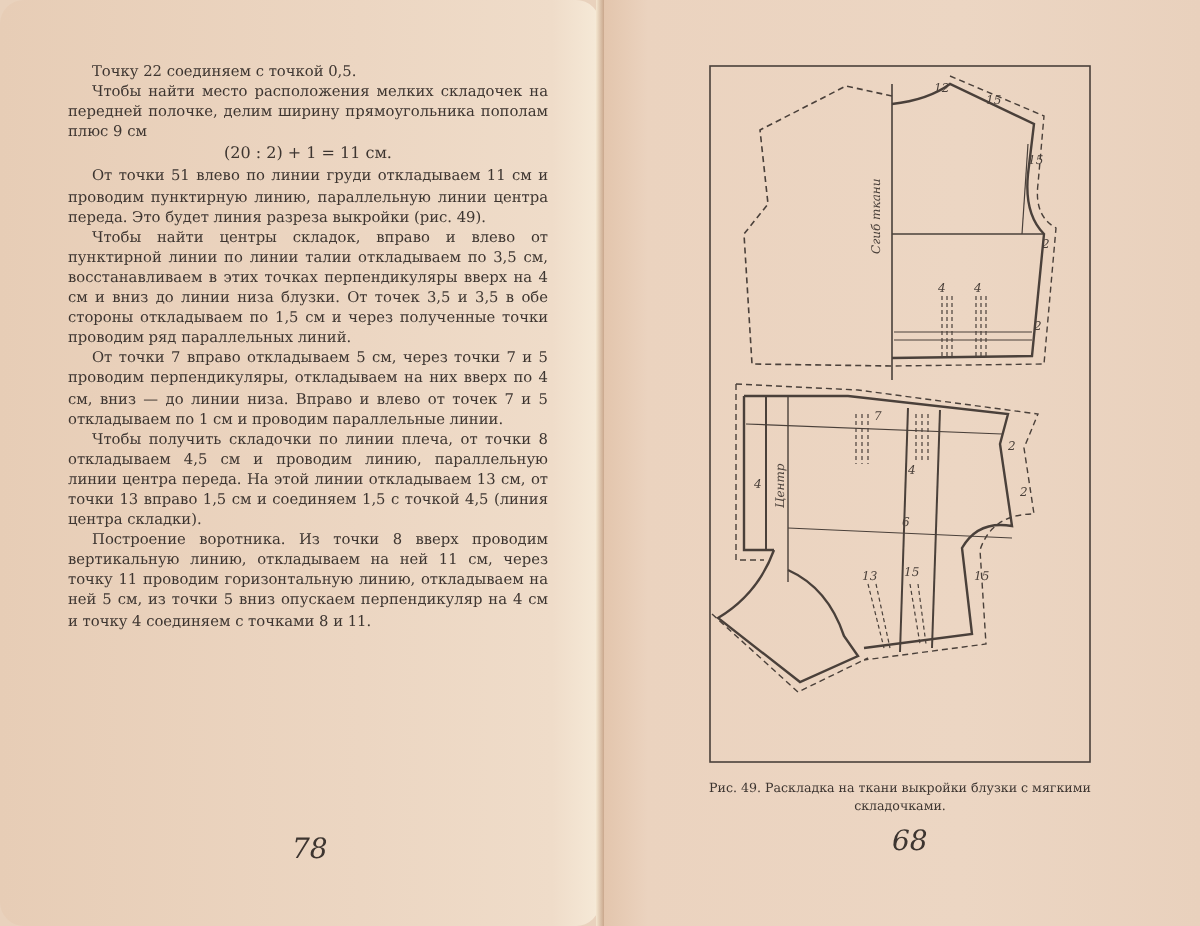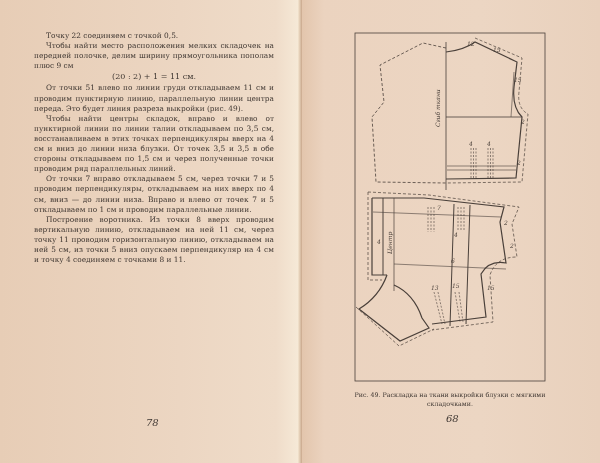--- a/index.html
+++ b/index.html
@@ -1,43 +1,44 @@
 <!DOCTYPE html>
 <html><head>
 <meta charset="utf-8">
 <style>
   html,body{margin:0;padding:0;}
   body{width:600px;height:463px;overflow:hidden;background:#e9d2bd;position:relative;font-family:"DejaVu Serif","Liberation Serif",serif;}
   .spread{position:absolute;left:0;top:0;width:600px;height:463px;}
-  .page-left{position:absolute;left:0;top:0;width:300px;height:463px;background:linear-gradient(90deg,#e7cdb6 0%,#ecd6c2 60%,#efdcc9 92%,#f6ead8 100%);}
+  .page-left{position:absolute;left:0;top:0;width:300px;height:463px;background:linear-gradient(90deg,#e7cdb6 0%,#ecd6c2 60%,#efdcc9 92%,#f6ead8 100%);border-radius:12px;}
   .page-right{position:absolute;left:300px;top:0;width:300px;height:463px;background:linear-gradient(90deg,#e2c4ab 0%,#ebd3bf 8%,#ecd6c3 60%,#e9d1bd 100%);}
   .gutter{position:absolute;left:298px;top:0;width:4px;height:463px;background:linear-gradient(90deg,#f4e6d0,#c9a78c);}
   .text-col{position:absolute;left:34px;top:31px;width:240px;font-size:7.4px;line-height:10.1px;color:#3d3530;text-align:justify;}
   .text-col p{margin:0;text-indent:12px;}
   .text-col p.first{text-indent:12px;}
   .formula{text-align:center;text-indent:0!important;margin:1px 0!important;font-size:8px;}
-  .pagenum{position:absolute;font-style:italic;font-size:10px;color:#3d3530;}
+  .pagenum{position:absolute;font-style:italic;font-size:14px;color:#3d3530;}
   .pn-left{left:146px;top:417px;}
   .pn-right{left:446px;top:413px;}
   .caption{position:absolute;left:345px;top:391px;width:210px;font-size:6.3px;line-height:8.5px;color:#3d3530;text-align:center;}
   .figure{position:absolute;left:354px;top:32px;width:192px;height:351px;}
   .diag-label{font-family:"DejaVu Serif",serif;font-style:italic;font-size:6px;fill:#4a403a;}
 </style>
 </head>
 <body>
 
 <div class="spread">
   <div class="page-left">
     <div class="text-col">
       <p class="first">Точку 22 соединяем с точкой 0,5.</p>
       <p>Чтобы найти место расположения мелких складочек на передней полочке, делим ширину прямоугольника пополам плюс 9 см</p>
       <p class="formula">(20 : 2) + 1 = 11 см.</p>
       <p>От точки 51 влево по линии груди откладываем 11 см и проводим пунктирную линию, параллельную линии центра переда. Это будет линия разреза выкройки (рис. 49).</p>
       <p>Чтобы найти центры складок, вправо и влево от пунктирной линии по линии талии откладываем по 3,5 см, восстанавливаем в этих точках перпендикуляры вверх на 4 см и вниз до линии низа блузки. От точек 3,5 и 3,5 в обе стороны откладываем по 1,5 см и через полученные точки проводим ряд параллельных линий.</p>
       <p>От точки 7 вправо откладываем 5 см, через точки 7 и 5 проводим перпендикуляры, откладываем на них вверх по 4 см, вниз — до линии низа. Вправо и влево от точек 7 и 5 откладываем по 1 см и проводим параллельные линии.</p>
+      <p>Чтобы получить складочки по линии плеча, от точки 8 откладываем 4,5 см и проводим линию, параллельную линии центра переда. На этой линии откладываем 13 см, от точки 13 вправо 1,5 см и соединяем 1,5 с точкой 4,5 (линия центра складки).</p>
       <p>Построение воротника. Из точки 8 вверх проводим вертикальную линию, откладываем на ней 11 см, через точку 11 проводим горизонтальную линию, откладываем на ней 5 см, из точки 5 вниз опускаем перпендикуляр на 4 см и точку 4 соединяем с точками 8 и 11.</p>
     </div>
     <div class="pagenum pn-left">78</div>
   </div>
 
   <div class="page-right"></div>
   <div class="gutter"></div>
 
   <svg class="figure" viewBox="0 0 192 351" xmlns="http://www.w3.org/2000/svg">
 

